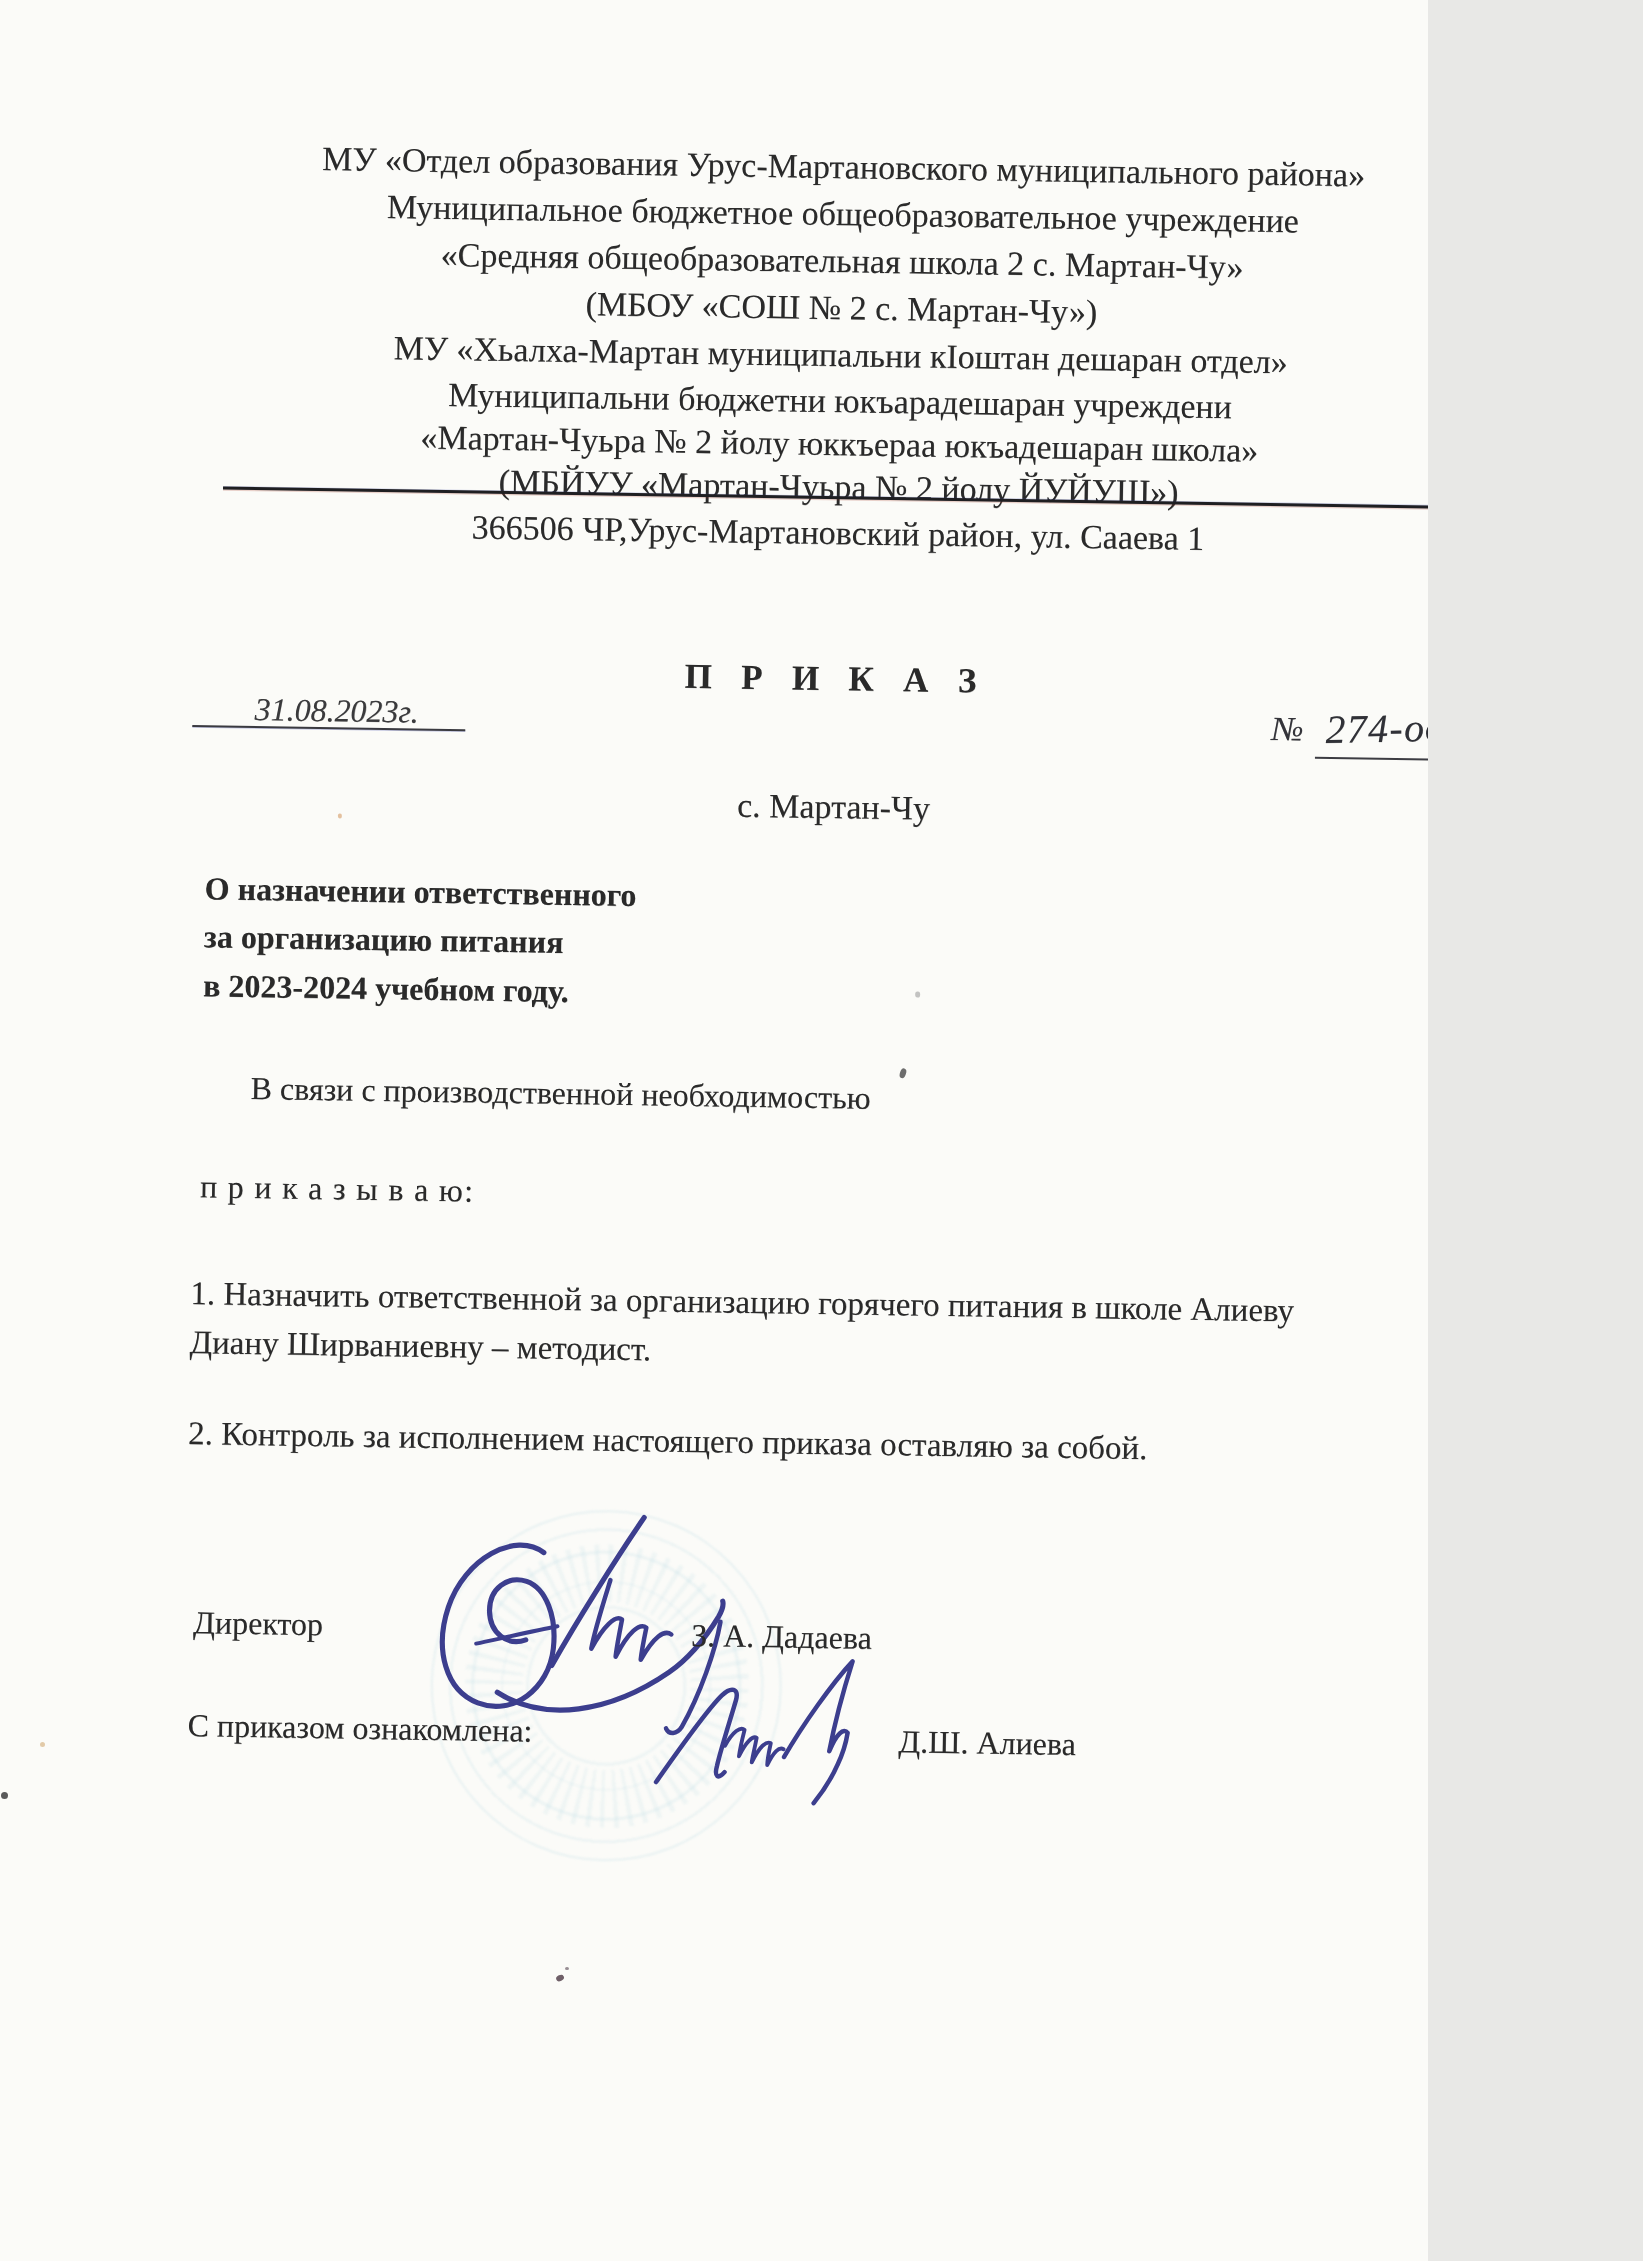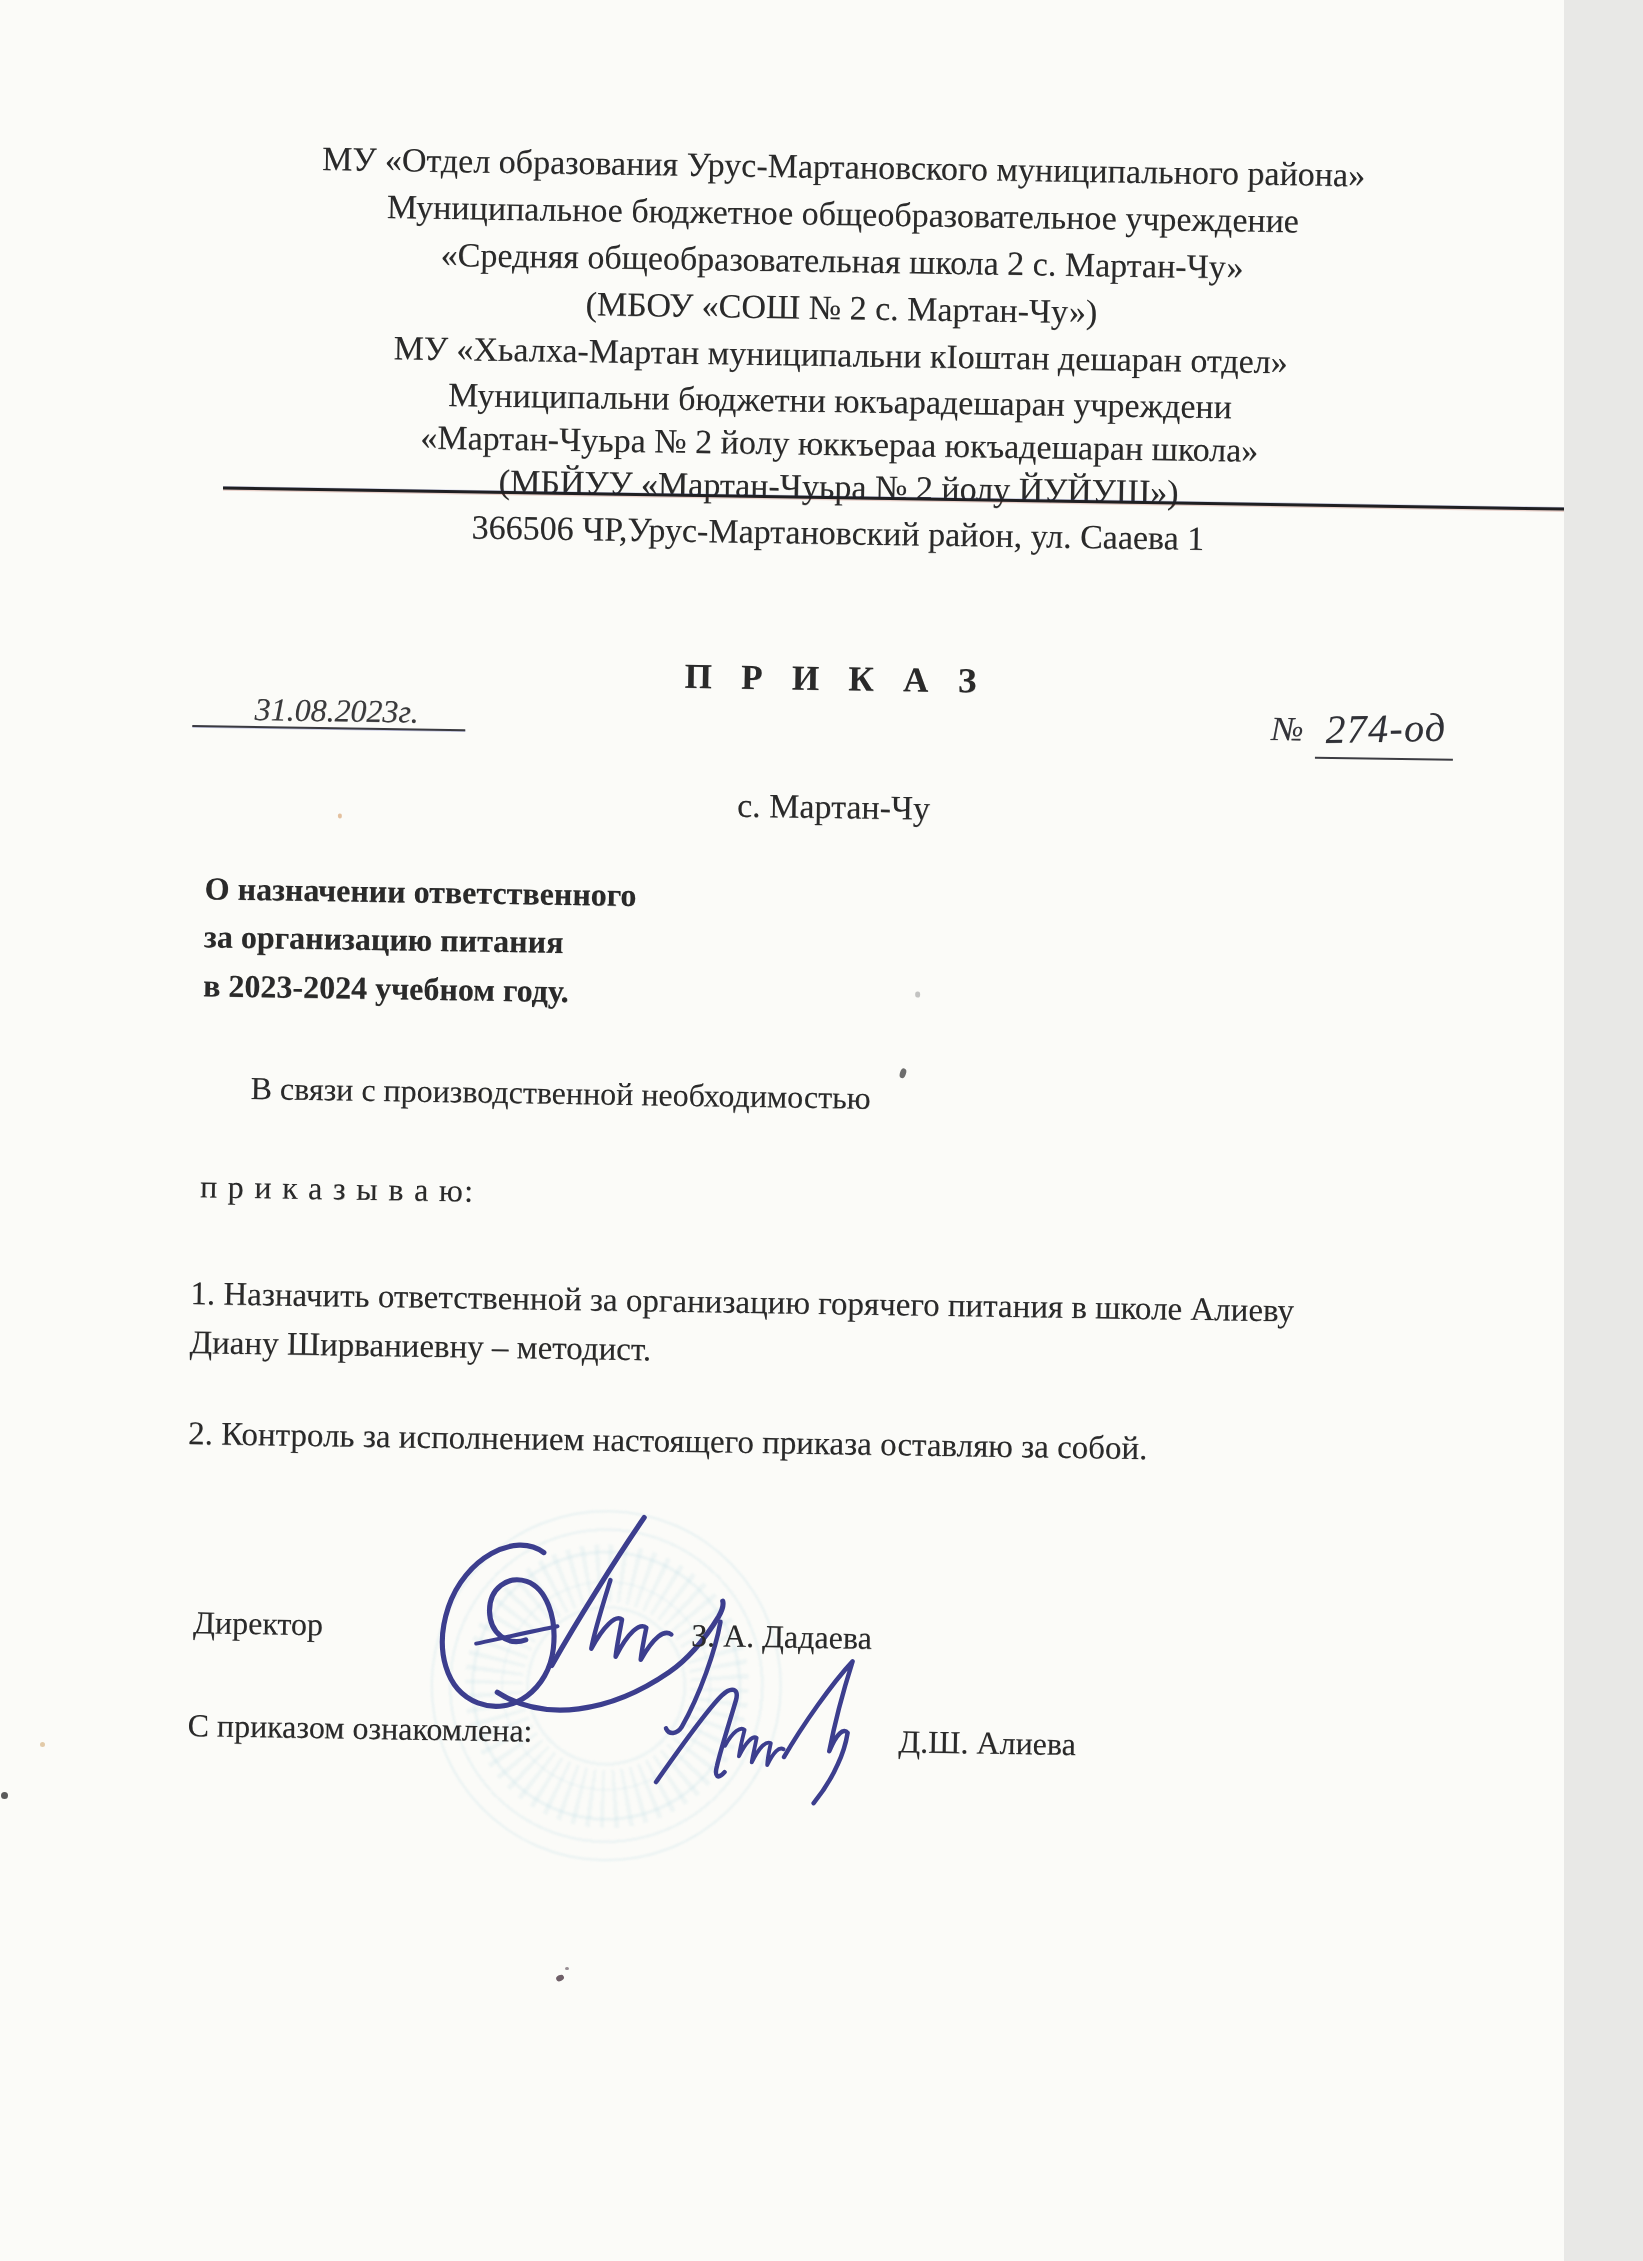--- a/index.html
+++ b/index.html
@@ -1,22 +1,23 @@
 <!DOCTYPE html>
 <html style="font-size:10.3px"><head>
 <meta charset="utf-8">
 <style>
   html,body{margin:0;padding:0;background:#e8e8e6;}
   .page{
     position:relative;
-    width:1564px;height:2261px;
+    width:1400px;height:2261px;
     background:#fbfbf8;
     overflow:hidden;
     font-family:"Liberation Serif", serif;
     color:#262626;
+    padding-left:28px;
   }
   
   .content{
     position:absolute;inset:0;
     transform:rotate(0.9deg);
     transform-origin:822px 1131px;
   }
   .txt{
     position:absolute;
     color:#2a2a2a;

